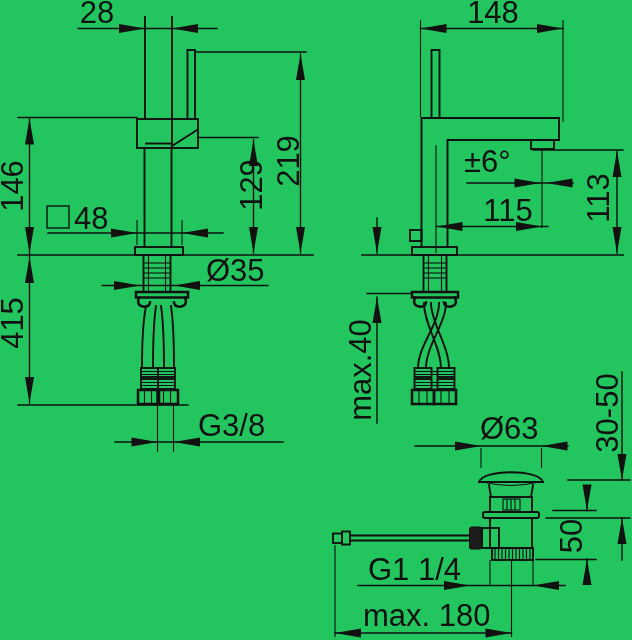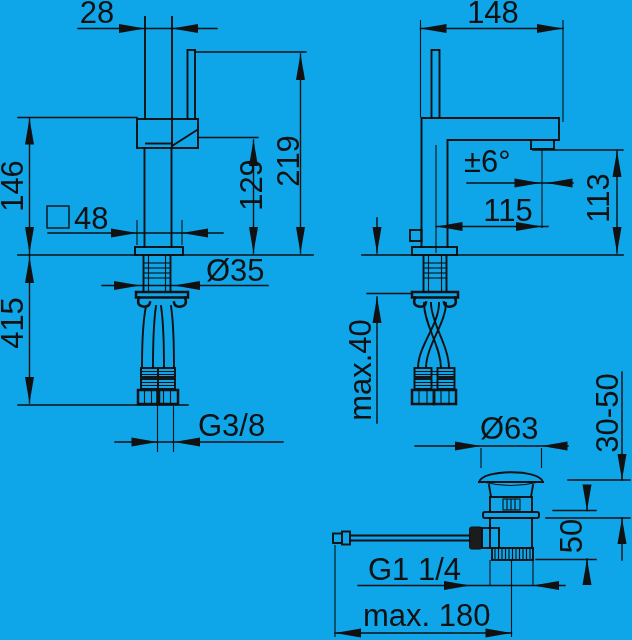--- a/index.html
+++ b/index.html
@@ -1,16 +1,16 @@
 <!DOCTYPE html>
 <html><head>
 <meta charset="utf-8">
 <style>
   html,body{margin:0;padding:0;background:#fff;}
-  .stage{width:632px;height:640px;background:#0ea5e9;position:relative;overflow:hidden;}
+  .stage{width:632px;height:640px;background:#22c55e;position:relative;overflow:hidden;}
   svg{display:block;}
   .part{stroke:#111;stroke-width:1.9;fill:none;stroke-linecap:square;stroke-linejoin:miter;}
   .bold{stroke:#111;stroke-width:2.5;fill:none;stroke-linecap:square;}
   .thin{stroke:#111;stroke-width:1.1;fill:none;}
   .dim{stroke:#111;stroke-width:1.4;fill:none;stroke-linecap:square;}
   .deck{stroke:#111;stroke-width:1.7;fill:none;stroke-linecap:square;}
   .arr{fill:#111;stroke:none;}
   .fillDark{fill:#1c1c1c;stroke:#111;stroke-width:1;}
   .t{font-family:"Liberation Sans","DejaVu Sans",sans-serif;font-size:31px;fill:#111;}
 </style>

